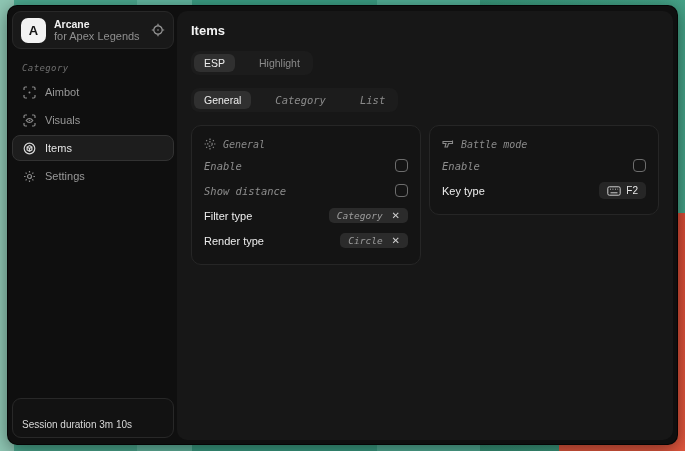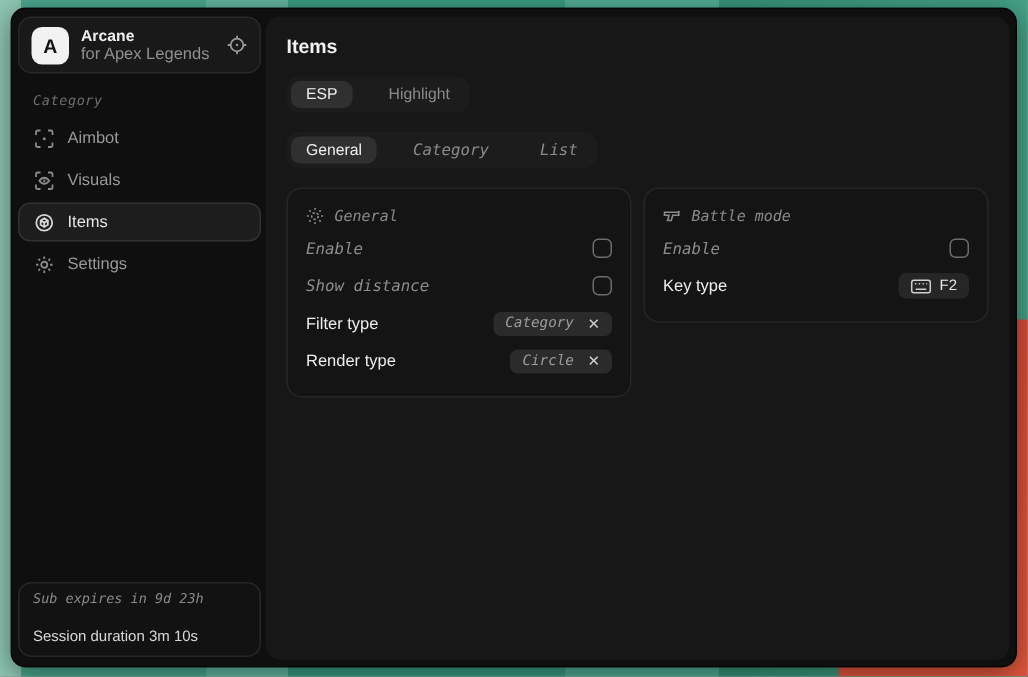--- a/index.html
+++ b/index.html
@@ -161,21 +161,20 @@
           </svg>
         </span>
         <span>Settings</span>
       </div>
 
     </div>
 
     <div class="sidebar-spacer"></div>
 
     <div class="footer-card">
-      <div class="footer-line1 mono">Sub expires in 9d 23h</div>
       <div class="footer-line2">Session duration 3m 10s</div>
     </div>
 
   </div>
 
   <div class="main">
 
     <div class="page-title">Items</div>
 
     <div class="tabbar-row">

